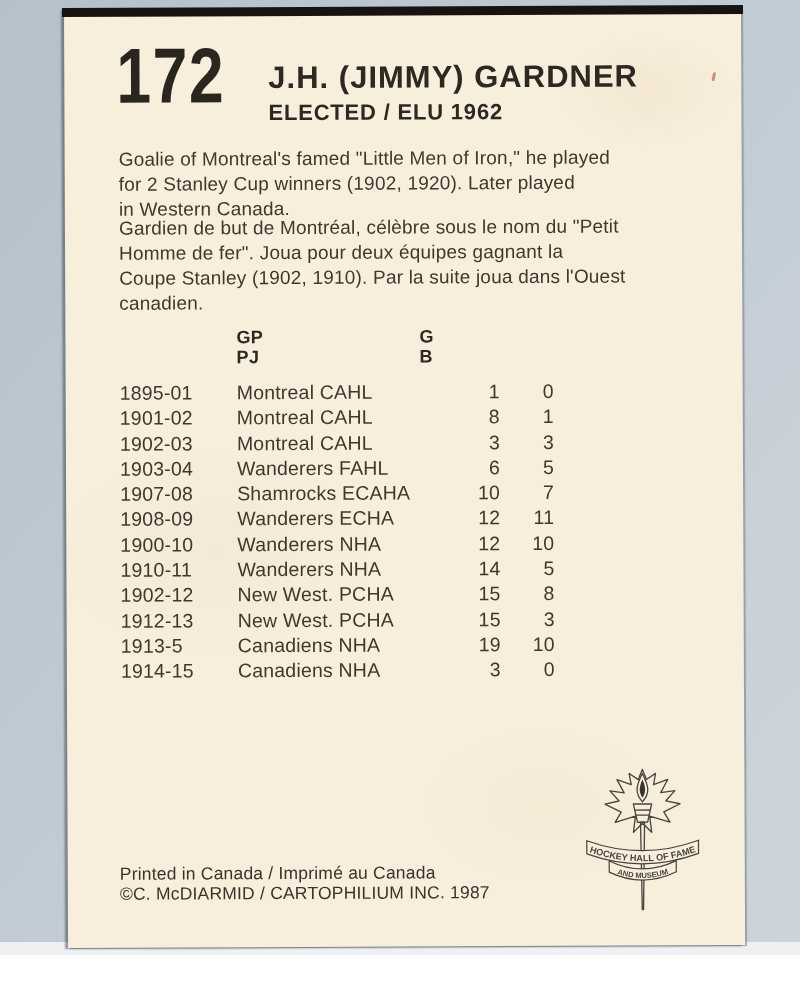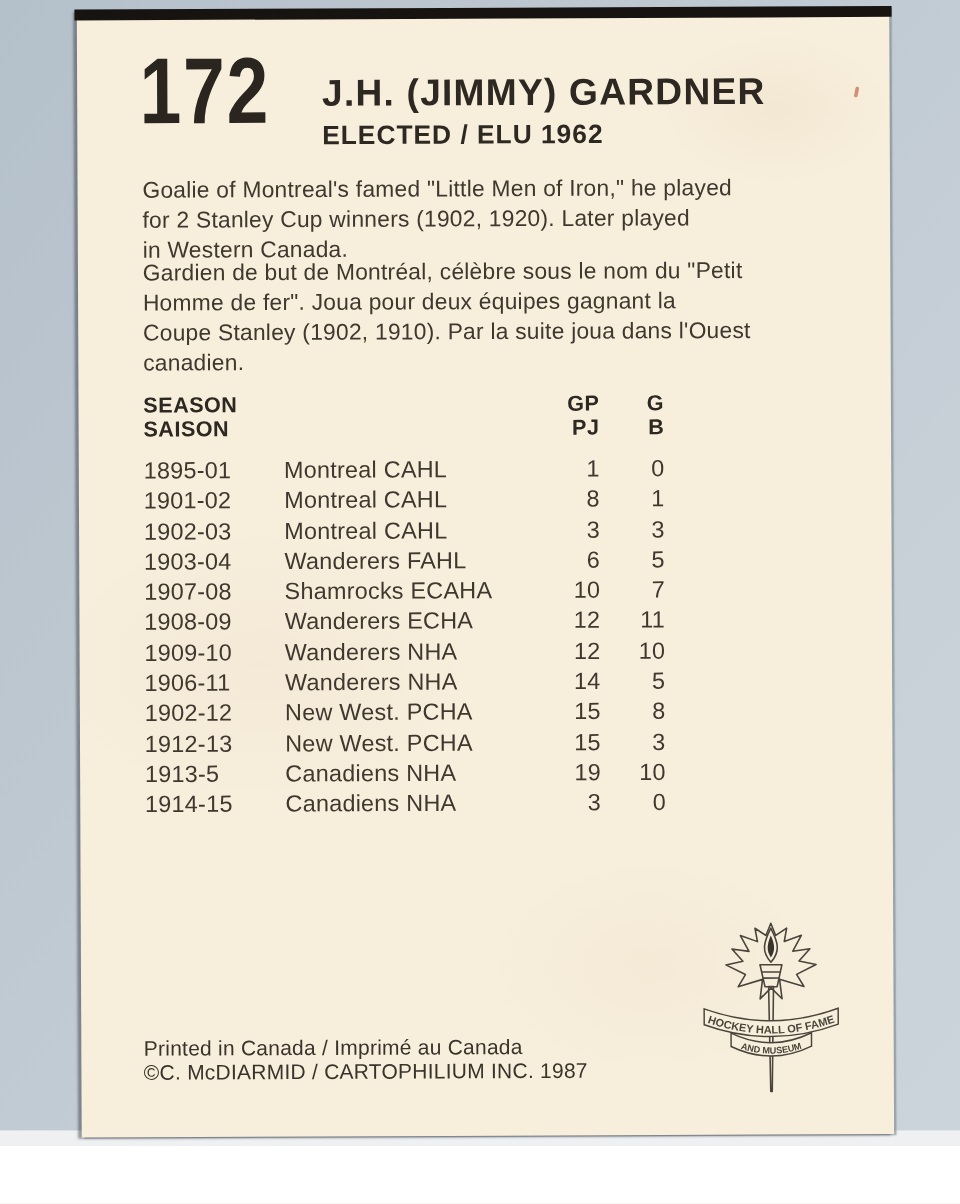--- a/index.html
+++ b/index.html
@@ -51,21 +51,21 @@
     position:absolute;left:54px;width:600px;
     font-size:19px;line-height:25px;letter-spacing:0.2px;color:#40382f;
   }
   .bio-en{top:138px;}
   .bio-fr{top:207px;}
   .bio span{display:block;white-space:nowrap;}
   .stats{position:absolute;left:54px;top:319px;width:440px;}
   .thead{display:grid;grid-template-columns:117px 183px 80px 54px;
     font-weight:bold;font-size:18px;line-height:20px;color:#2e2822;letter-spacing:0.4px;}
   .thead .col{white-space:nowrap;}
-  .thead .num{text-align:right;}
+  .thead .num{}
   .rows{margin-top:13px;}
   .trow{display:grid;grid-template-columns:117px 183px 80px 54px;
     font-size:19.5px;line-height:25.3px;letter-spacing:0.2px;color:#40382f;}
   .trow .c-gp,.trow .c-g{text-align:right;}
   .trow .c-season,.trow .c-team{white-space:nowrap;}
   .footer{
     position:absolute;left:52px;top:855px;
     font-size:17.5px;line-height:20px;letter-spacing:0.2px;color:#3a332b;
   }
   .footer div{white-space:nowrap;}
@@ -97,24 +97,20 @@
     <div class="bio bio-fr">
       <span>Gardien de but de Montréal, célèbre sous le nom du "Petit</span>
       <span>Homme de fer". Joua pour deux équipes gagnant la</span>
       <span>Coupe Stanley (1902, 1910). Par la suite joua dans l'Ouest</span>
       <span>canadien.</span>
     </div>
 
     <div class="stats">
       <div class="thead">
         <div class="col">
-          <div>SEASON</div>
-          <div>SAISON</div>
-        </div>
-        <div class="col">
         </div>
         <div class="col num">
           <div>GP</div>
           <div>PJ</div>
         </div>
         <div class="col num">
           <div>G</div>
           <div>B</div>
         </div>
       </div>
@@ -149,27 +145,27 @@
             <span class="c-gp">10</span>
             <span class="c-g">7</span>
           </div>
           <div class="trow">
             <span class="c-season">1908-09</span>
             <span class="c-team">Wanderers ECHA</span>
             <span class="c-gp">12</span>
             <span class="c-g">11</span>
           </div>
           <div class="trow">
-            <span class="c-season">1909-10</span>
+            <span class="c-season">1900-10</span>
             <span class="c-team">Wanderers NHA</span>
             <span class="c-gp">12</span>
             <span class="c-g">10</span>
           </div>
           <div class="trow">
-            <span class="c-season">1906-11</span>
+            <span class="c-season">1910-11</span>
             <span class="c-team">Wanderers NHA</span>
             <span class="c-gp">14</span>
             <span class="c-g">5</span>
           </div>
           <div class="trow">
             <span class="c-season">1902-12</span>
             <span class="c-team">New West. PCHA</span>
             <span class="c-gp">15</span>
             <span class="c-g">8</span>
           </div>

